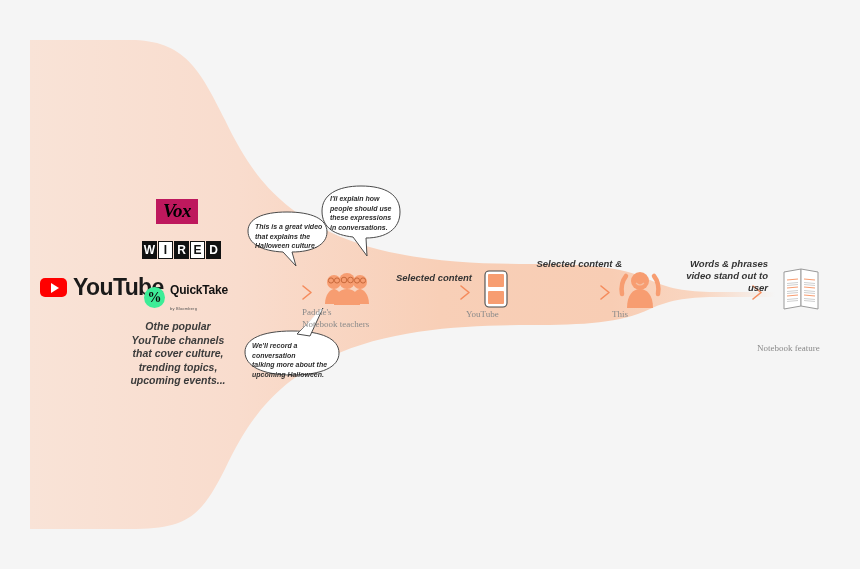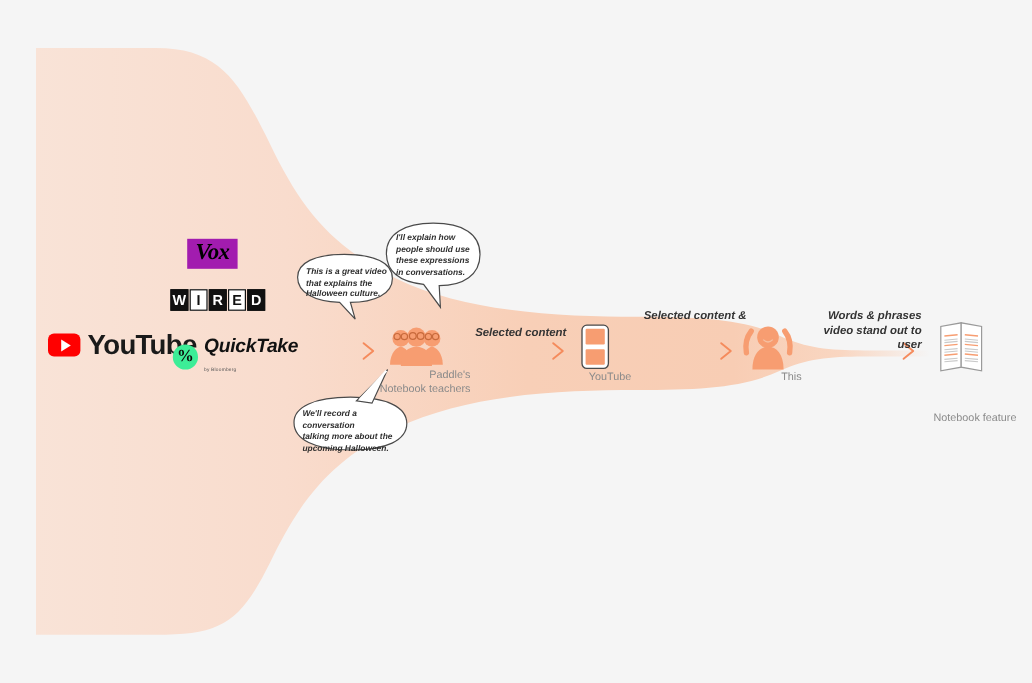--- a/index.html
+++ b/index.html
@@ -51,21 +51,21 @@
     font-family: "Liberation Sans", sans-serif;
     font-weight: 700;
     font-size: 23px;
     letter-spacing: -0.6px;
     color: #1a1a1a;
   }
 
   .logo-vox {
     position: absolute;
     left: 156px; top: 199px;
-    background: #a21caf;
+    background: #be185d;
     padding: 1px 7px 2px 7px;
   }
   .logo-vox span {
     font-family: "Liberation Serif", serif;
     font-weight: 700;
     font-style: italic;
     font-size: 19px;
     color: #000000;
     letter-spacing: -0.5px;
   }
@@ -111,24 +111,23 @@
     font-weight: 700;
     font-size: 14px;
     line-height: 21px;
     text-align: center;
     color: #0a0a0a;
   }
   .qt-text { line-height: 1; }
   .qt-name {
     font-family: "Liberation Sans", sans-serif;
     font-weight: 700;
-    font-size: 16px;
+    font-size: 12px;
     color: #111111;
     letter-spacing: -0.2px;
-    font-style: italic;
   }
   .qt-sub {
     font-family: "Liberation Sans", sans-serif;
     font-size: 4px;
     color: #555555;
     margin-top: 1px;
     letter-spacing: 0.2px;
   }
 
   .channels-note {
@@ -164,22 +163,22 @@
     text-align: right;
     font-family: "Liberation Sans", sans-serif;
     font-style: italic;
     font-weight: 700;
     font-size: 9.5px;
     line-height: 12px;
     color: #333333;
   }
   .node-label {
     position: absolute;
-    text-align: right;
-    font-family: Liberation Sans, sans-serif;
+    text-align: left;
+    font-family: Liberation Serif, serif;
     font-size: 9px;
     line-height: 11.5px;
     color: #8a8a8a;
   }
 </style>
 </head>
 <body>
 
 <div id="stage">
 
@@ -364,20 +363,27 @@
     <div class="logo-quicktake">
       <span class="qt-badge">
         <span class="pct">%</span>
       </span>
       <span class="qt-text">
         <span class="qt-name">QuickTake</span><br>
         <span class="qt-sub">by Bloomberg</span>
       </span>
     </div>
 
+    <div class="channels-note">
+      <div>Othe popular</div>
+      <div>YouTube channels</div>
+      <div>that cover culture,</div>
+      <div>trending topics,</div>
+      <div>upcoming events...</div>
+    </div>
 
     <div class="bubble" style="left:255px; top:222px; width:70px;">
       <div class="txt" style="position:relative;">
         <div>This is a great video</div>
         <div>that explains the</div>
         <div>Halloween culture.</div>
       </div>
     </div>
 
     <div class="bubble" style="left:330px; top:194px; width:66px;">

